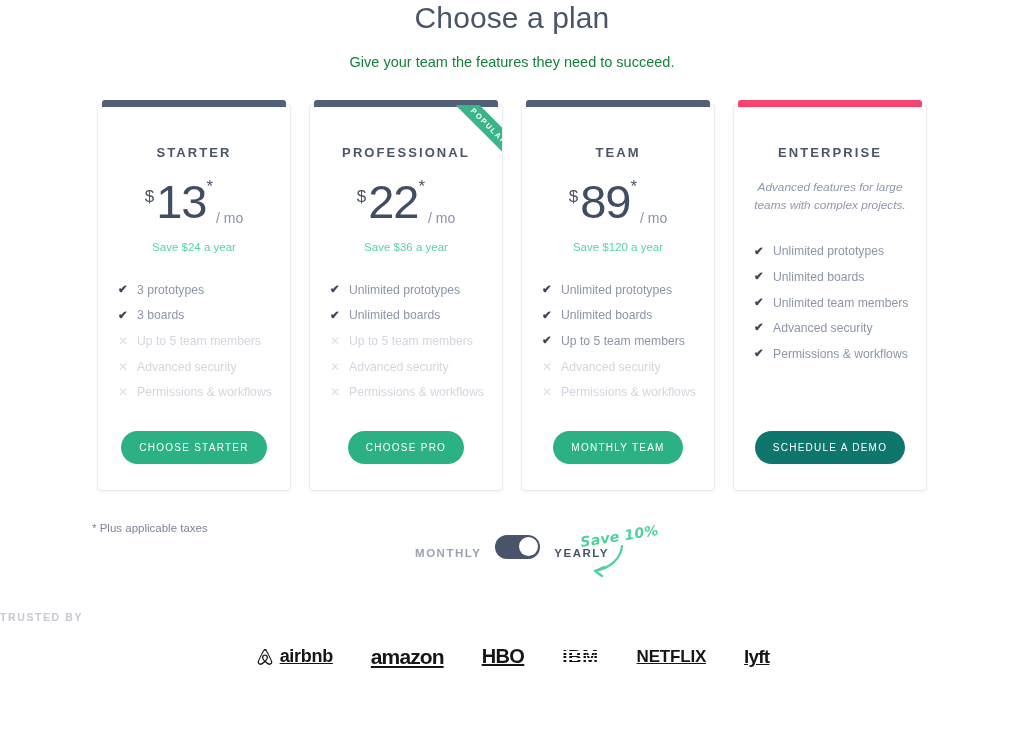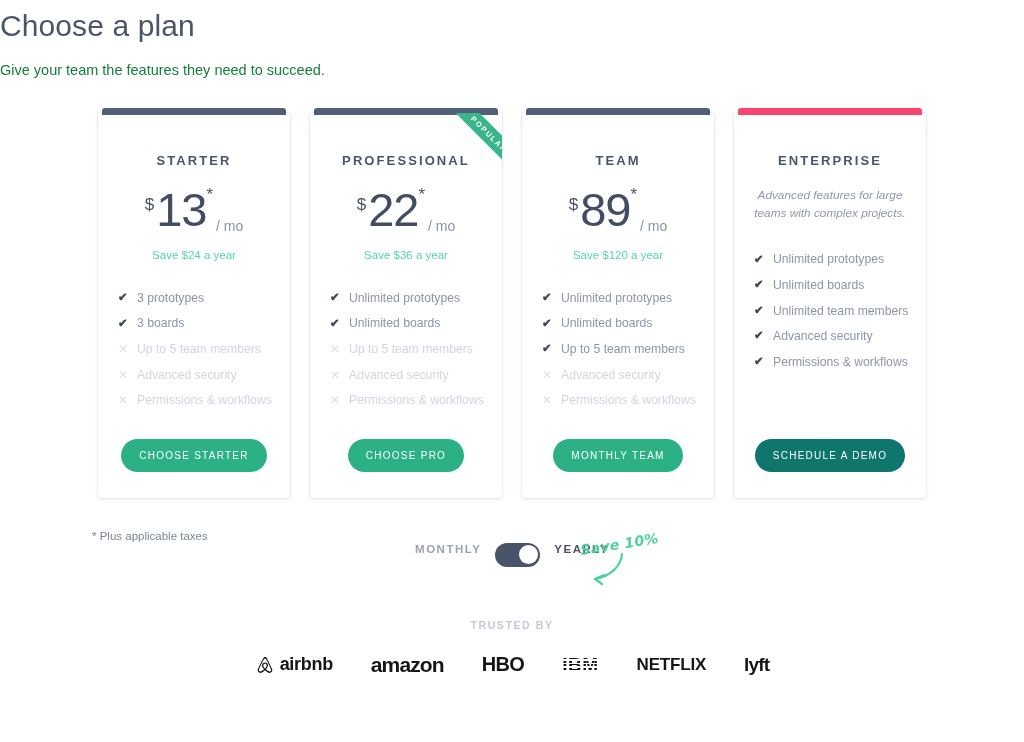--- a/index.html
+++ b/index.html
@@ -9,22 +9,21 @@
     height: 742px;
     background: #ffffff;
     font-family: "Liberation Sans", sans-serif;
     color: #4a5568;
     overflow: hidden;
     position: relative;
   }
 
   
   .page-header {
-    text-align: left;
-    margin-top: 8px;
+    text-align: center;
   }
   .page-title {
     font-size: 30px;
     font-weight: 400;
     color: #4a5568;
     letter-spacing: 0.1px;
     line-height: 1.2;
   }
   .page-subtitle {
     font-size: 14.5px;
@@ -221,21 +220,21 @@
     font-size: 11.5px;
     color: #7b८496;
     color: #7b8496;
   }
 
   .toggle-zone {
     position: absolute;
     left: 0; right: 0;
     top: 22px;
     display: flex;
-    align-items: flex-start;
+    align-items: flex-end;
     justify-content: center;
     gap: 14px;
   }
   .toggle-label {
     font-size: 11.5px;
     font-weight: 700;
     letter-spacing: 1.5px;
     color: #9aa2b2;
   }
   .toggle-label.active { color: #49536a; }
@@ -278,21 +277,21 @@
     color: #4fd19c;
     letter-spacing: 0.3px;
     transform: rotate(-9deg);
     white-space: nowrap;
   }
   .save-arrow { position: absolute; left: 6px; top: 16px; }
 
   
   .trusted {
     margin-top: 28px;
-    text-align: center;
+    text-align: left;
   }
   .trusted-title {
     font-size: 10.5px;
     font-weight: 700;
     letter-spacing: 1.6px;
     color: #c5c9d2;
   }
   .logos {
     margin-top: 22px;
     display: flex;
@@ -303,20 +302,21 @@
   .logo {
     display: flex;
     align-items: center;
     color: #1a1a1a;
   }
   .logo-text {
     font-size: 19px;
     font-weight: 700;
     letter-spacing: -0.4px;
     color: #161616;
+    text-decoration: underline;
   }
   .logo-airbnb .logo-text { font-weight: 700; font-size: 18px; letter-spacing: -0.3px; }
   .logo-amazon .logo-text { font-size: 21px; letter-spacing: -0.9px; }
   .logo-hbo .logo-text { font-size: 20px; letter-spacing: -0.6px; }
   .logo-ibm .logo-text {
     font-size: 19px; letter-spacing: 0.5px;
     background-image: repeating-linear-gradient(
       to bottom, #111 0 2px, #fff 2px 3.4px);
     -webkit-background-clip: text;
     background-clip: text;

